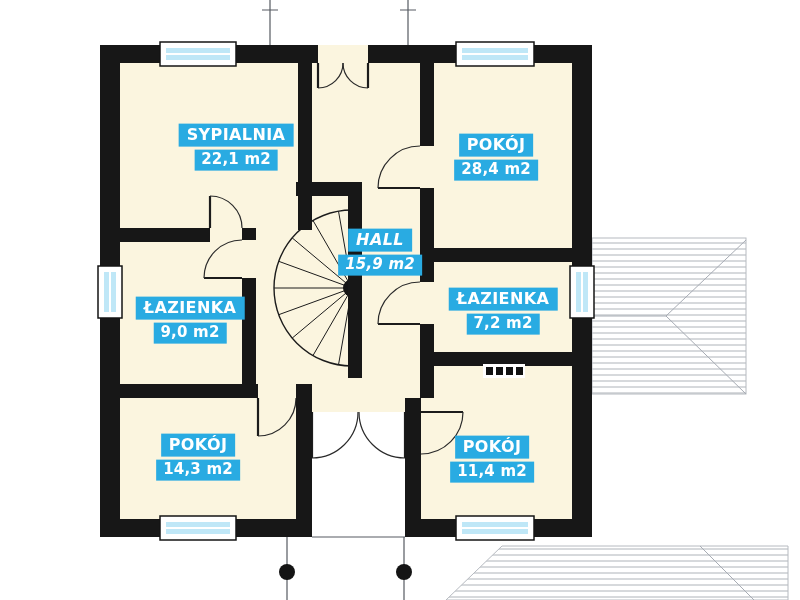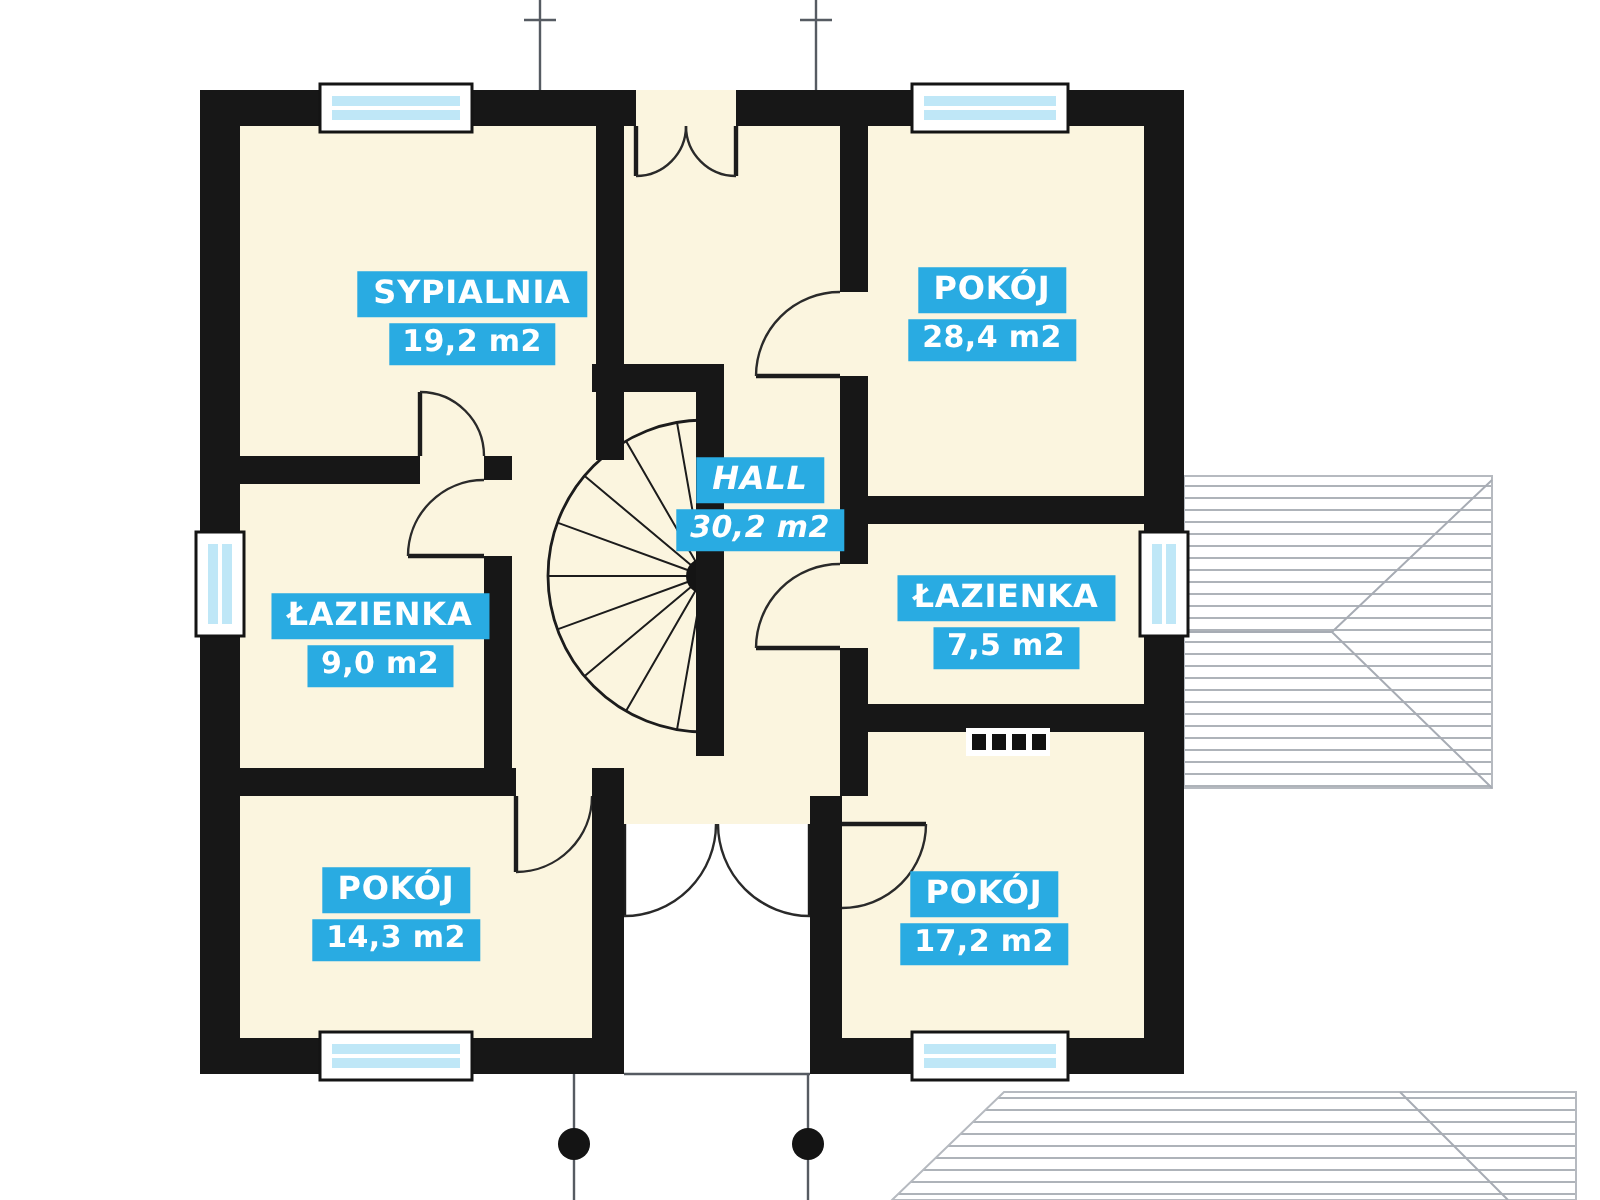--- a/index.html
+++ b/index.html
@@ -160,42 +160,42 @@
       <path class="thin" d="M270,0 L270,45 M408,0 L408,45 M262,10 L278,10 M400,10 L416,10"></path>
     </g>
 
     <g>
       <path class="thin" d="M287,537 L287,600 M404,537 L404,600 M312,537 L405,537"></path>
       <circle cx="287" cy="572" r="8" fill="#141414"></circle>
       <circle cx="404" cy="572" r="8" fill="#141414"></circle>
     </g>
   </svg>
 
-  <div class="room-label" style="left:236px;top:147px;margin-top:12px;">
+  <div class="room-label" style="left:236px;top:147px;">
     <span class="line">SYPIALNIA</span>
-    <span class="line area">19,2 m2</span>
+    <span class="line area">22,1 m2</span>
   </div>
   <div class="room-label" style="left:496px;top:157px;">
     <span class="line">POKÓJ</span>
     <span class="line area">28,4 m2</span>
   </div>
   <div class="room-label" style="left:380px;top:252px;font-style:italic;">
     <span class="line">HALL</span>
-    <span class="line area">30,2 m2</span>
+    <span class="line area">15,9 m2</span>
   </div>
   <div class="room-label" style="left:190px;top:320px;">
     <span class="line">ŁAZIENKA</span>
     <span class="line area">9,0 m2</span>
   </div>
   <div class="room-label" style="left:503px;top:311px;">
     <span class="line">ŁAZIENKA</span>
-    <span class="line area">7,5 m2</span>
+    <span class="line area">7,2 m2</span>
   </div>
   <div class="room-label" style="left:198px;top:457px;">
     <span class="line">POKÓJ</span>
     <span class="line area">14,3 m2</span>
   </div>
   <div class="room-label" style="left:492px;top:459px;">
     <span class="line">POKÓJ</span>
-    <span class="line area">17,2 m2</span>
+    <span class="line area">11,4 m2</span>
   </div>
 
 </div>
 
 </body></html>

